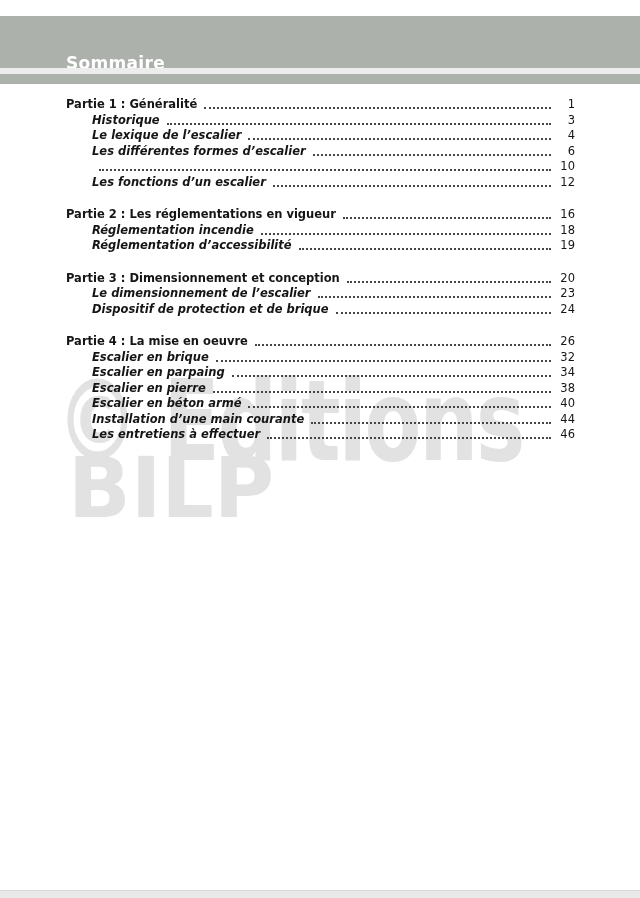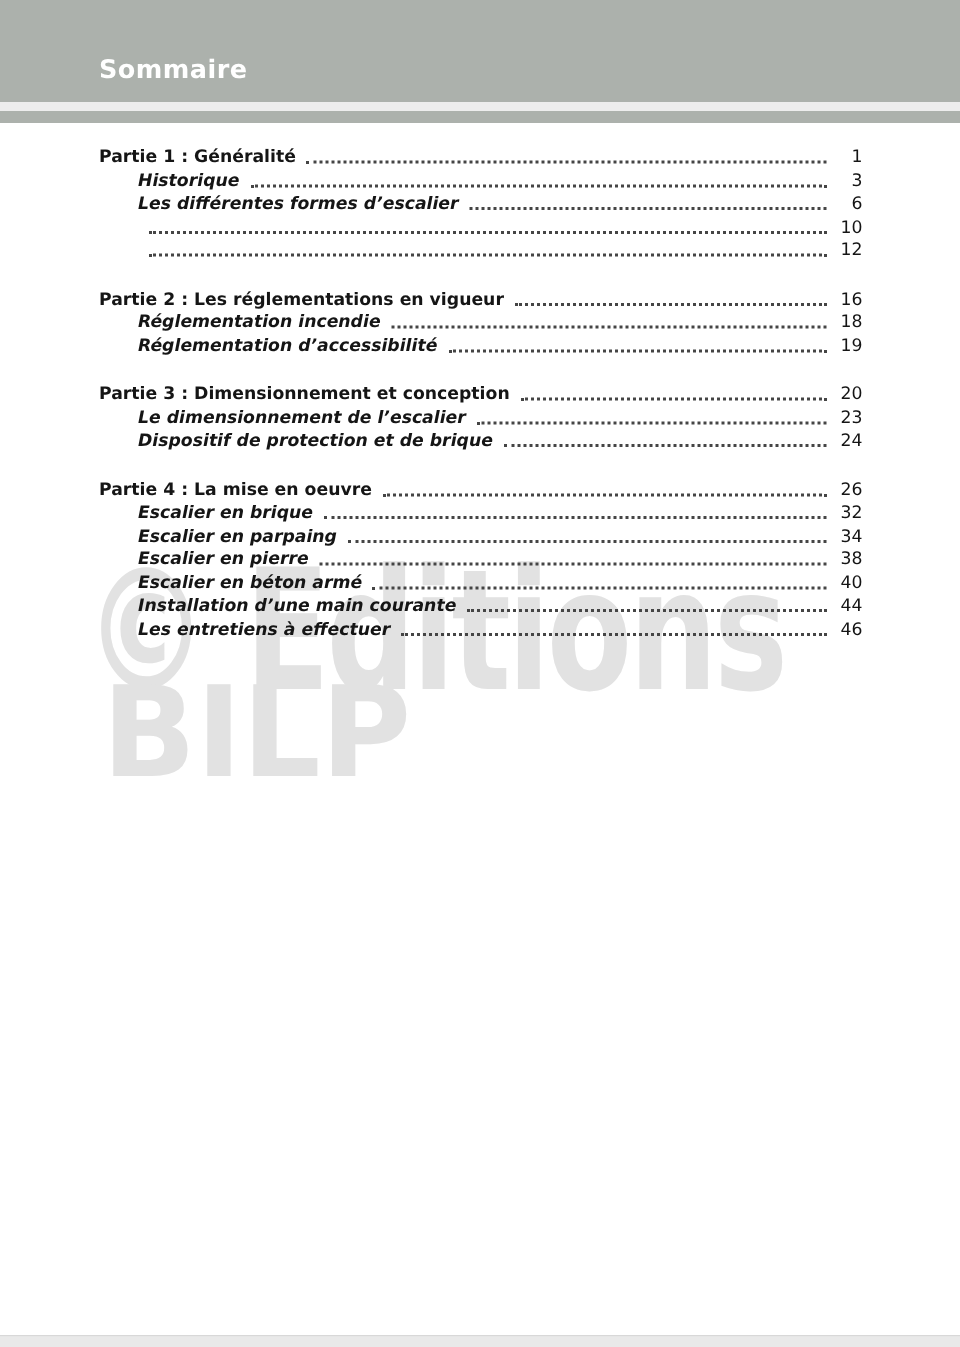--- a/index.html
+++ b/index.html
@@ -21,22 +21,22 @@
     position: absolute;
     left: 0; top: 0;
     width: 640px;
     height: 890px;
     background: #ffffff;
     border-bottom: 1px solid #d8d8d8;
     overflow: hidden;
   }
   .topbar {
     position: absolute;
-    left: 0; top: 0; right: 0;
-    height: 82px;
+    left: 0; top: 16px; right: 0;
+    height: 68px;
     background: var(--header-bar);
   }
   .topbar h1 {
     position: absolute;
     left: 66px;
     top: 39px;
     margin: 0;
     font-size: 17px;
     line-height: 1;
     font-weight: bold;
@@ -139,33 +139,39 @@
       <span class="dots"></span>
       <span class="pagenum">1</span>
     </div>
 
   <div class="toc-row item">
     <span class="label">Historique</span>
     <span class="dots"></span>
     <span class="pagenum">3</span>
   </div>
 
+  <div class="toc-row item">
+    <span class="label">Le lexique de l’escalier</span>
+    <span class="dots"></span>
+    <span class="pagenum">4</span>
+  </div>
 
   <div class="toc-row item">
     <span class="label">Les différentes formes d’escalier</span>
     <span class="dots"></span>
     <span class="pagenum">6</span>
   </div>
 
   <div class="toc-row item">
     <span class="dots"></span>
     <span class="pagenum">10</span>
   </div>
 
   <div class="toc-row item">
+    <span class="label">Les fonctions d’un escalier</span>
     <span class="dots"></span>
     <span class="pagenum">12</span>
   </div>
 </section>
 
   <section class="toc-section">
     <div class="toc-row part">
       <span class="label">Partie 2 : Les réglementations en vigueur</span>
       <span class="dots"></span>
       <span class="pagenum">16</span>

